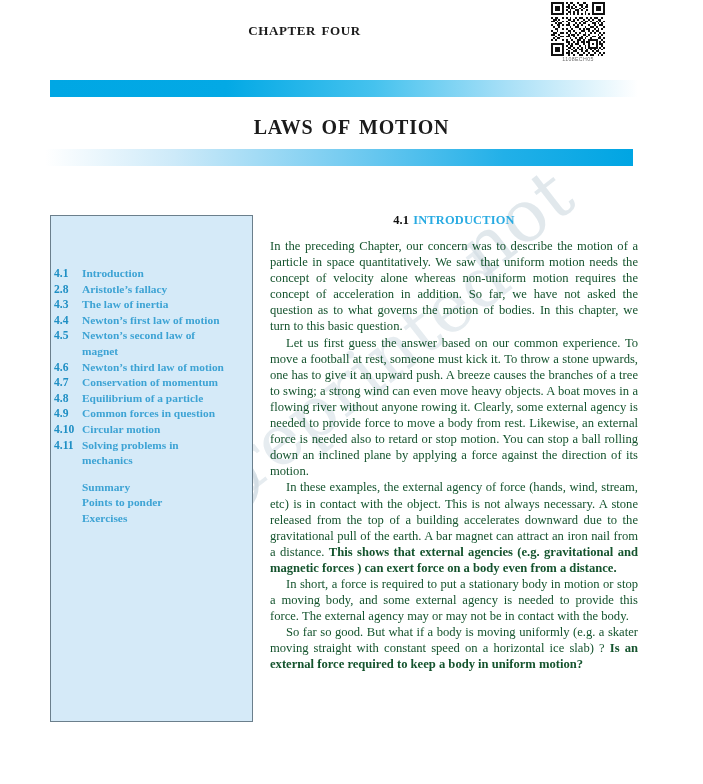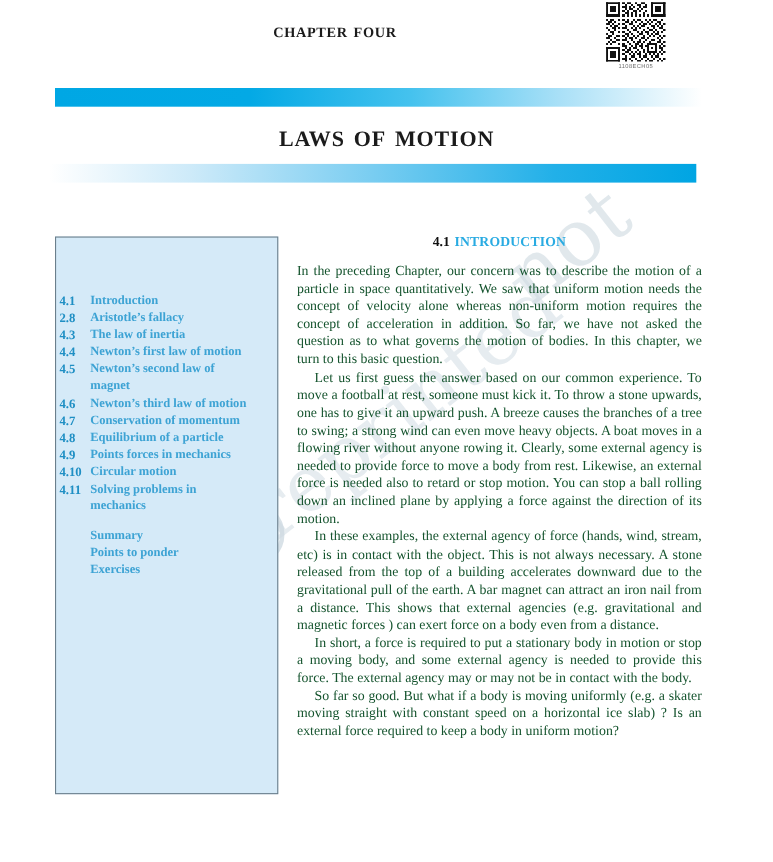--- a/index.html
+++ b/index.html
@@ -200,21 +200,21 @@
   p.body {
     margin: 0;
     font-size: 12.6px;
     line-height: 16.1px;
     text-align: justify;
     text-justify: inter-word;
     color: #14532d;
     font-family: "Liberation Serif", "DejaVu Serif", serif;
   }
   p.body.indent { text-indent: 16px; }
-  .b { font-weight: 400; }
+  .b { font-weight: 700; }
 </style>
 </head>
 <body>
 
 <div id="page">
 
   <div class="wm-layer">
     <div class="wm wm-not-top">not</div>
     <div class="wm wm-reprint">reprinted</div>
     <div class="wm wm-not-bottom">not</div>
@@ -509,21 +509,21 @@
     <div class="toc-row">
       <span class="toc-num">4.7</span>
       <span class="toc-label">Conservation of momentum</span>
     </div>
     <div class="toc-row">
       <span class="toc-num">4.8</span>
       <span class="toc-label">Equilibrium of a particle</span>
     </div>
     <div class="toc-row">
       <span class="toc-num">4.9</span>
-      <span class="toc-label">Points forces in mechanics</span>
+      <span class="toc-label">Common forces in question</span>
     </div>
     <div class="toc-row">
       <span class="toc-num">4.10</span>
       <span class="toc-label">Circular motion</span>
     </div>
     <div class="toc-row">
       <span class="toc-num">4.11</span>
       <span class="toc-label">Solving problems in</span>
     </div>
     <div class="toc-row cont">

